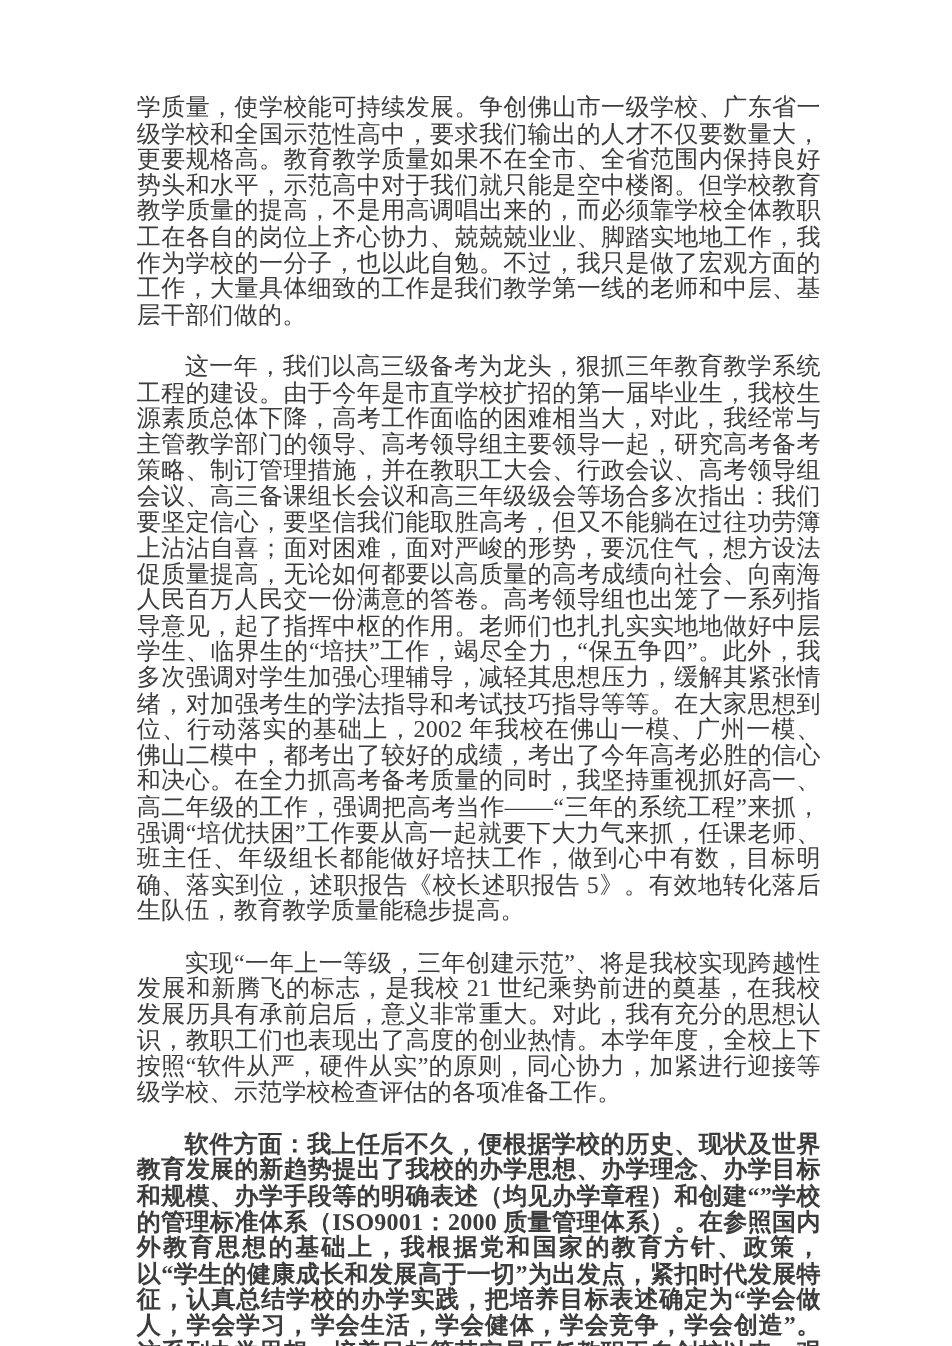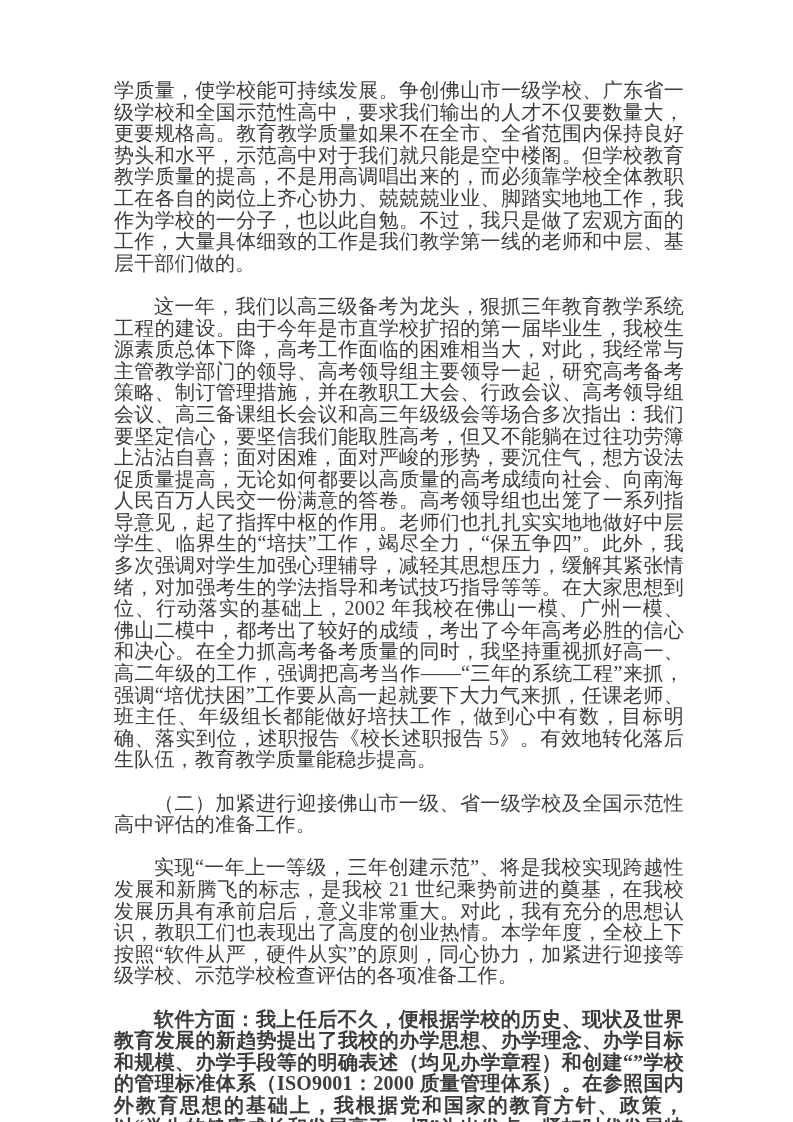--- a/index.html
+++ b/index.html
@@ -38,17 +38,16 @@
     font-weight: bold;
   }
 </style>
 </head>
 <body>
 
 <div class="page">
   <div class="content">
     <p class="para">学质量，使学校能可持续发展。争创佛山市一级学校、广东省一级学校和全国示范性高中，要求我们输出的人才不仅要数量大，更要规格高。教育教学质量如果不在全市、全省范围内保持良好势头和水平，示范高中对于我们就只能是空中楼阁。但学校教育教学质量的提高，不是用高调唱出来的，而必须靠学校全体教职工在各自的岗位上齐心协力、兢兢兢业业、脚踏实地地工作，我作为学校的一分子，也以此自勉。不过，我只是做了宏观方面的工作，大量具体细致的工作是我们教学第一线的老师和中层、基层干部们做的。</p>
     <p class="para indented">这一年，我们以高三级备考为龙头，狠抓三年教育教学系统工程的建设。由于今年是市直学校扩招的第一届毕业生，我校生源素质总体下降，高考工作面临的困难相当大，对此，我经常与主管教学部门的领导、高考领导组主要领导一起，研究高考备考策略、制订管理措施，并在教职工大会、行政会议、高考领导组会议、高三备课组长会议和高三年级级会等场合多次指出：我们要坚定信心，要坚信我们能取胜高考，但又不能躺在过往功劳簿上沾沾自喜；面对困难，面对严峻的形势，要沉住气，想方设法促质量提高，无论如何都要以高质量的高考成绩向社会、向南海人民百万人民交一份满意的答卷。高考领导组也出笼了一系列指导意见，起了指挥中枢的作用。老师们也扎扎实实地地做好中层学生、临界生的“培扶”工作，竭尽全力，“保五争四”。此外，我多次强调对学生加强心理辅导，减轻其思想压力，缓解其紧张情绪，对加强考生的学法指导和考试技巧指导等等。在大家思想到位、行动落实的基础上，2002 年我校在佛山一模、广州一模、佛山二模中，都考出了较好的成绩，考出了今年高考必胜的信心和决心。在全力抓高考备考质量的同时，我坚持重视抓好高一、高二年级的工作，强调把高考当作——“三年的系统工程”来抓，强调“培优扶困”工作要从高一起就要下大力气来抓，任课老师、班主任、年级组长都能做好培扶工作，做到心中有数，目标明确、落实到位，述职报告《校长述职报告 5》。有效地转化落后生队伍，教育教学质量能稳步提高。</p>
-    <p class="para indented">（二）加紧进行迎接佛山市一级、省一级学校及全国示范性高中评估的准备工作。</p>
     <p class="para indented">实现“一年上一等级，三年创建示范”、将是我校实现跨越性发展和新腾飞的标志，是我校 21 世纪乘势前进的奠基，在我校发展历具有承前启后，意义非常重大。对此，我有充分的思想认识，教职工们也表现出了高度的创业热情。本学年度，全校上下按照“软件从严，硬件从实”的原则，同心协力，加紧进行迎接等级学校、示范学校检查评估的各项准备工作。</p>
     <p class="para indented">软件方面：我上任后不久，便根据学校的历史、现状及世界教育发展的新趋势提出了我校的办学思想、办学理念、办学目标和规模、办学手段等的明确表述（均见办学章程）和创建“”学校的管理标准体系（ISO9001：2000 质量管理体系）。在参照国内外教育思想的基础上，我根据党和国家的教育方针、政策，以“学生的健康成长和发展高于一切”为出发点，紧扣时代发展特征，认真总结学校的办学实践，把培养目标表述确定为“学会做人，学会学习，学会生活，学会健体，学会竞争，学会创造”。这系列办学思想、培养目标等其实是历任教职工自创校以来，艰苦创业，拼搏进取的结晶，也是我校今后较长一个时期办学行为</p>
   </div>
 </div>
 
 </body></html>

